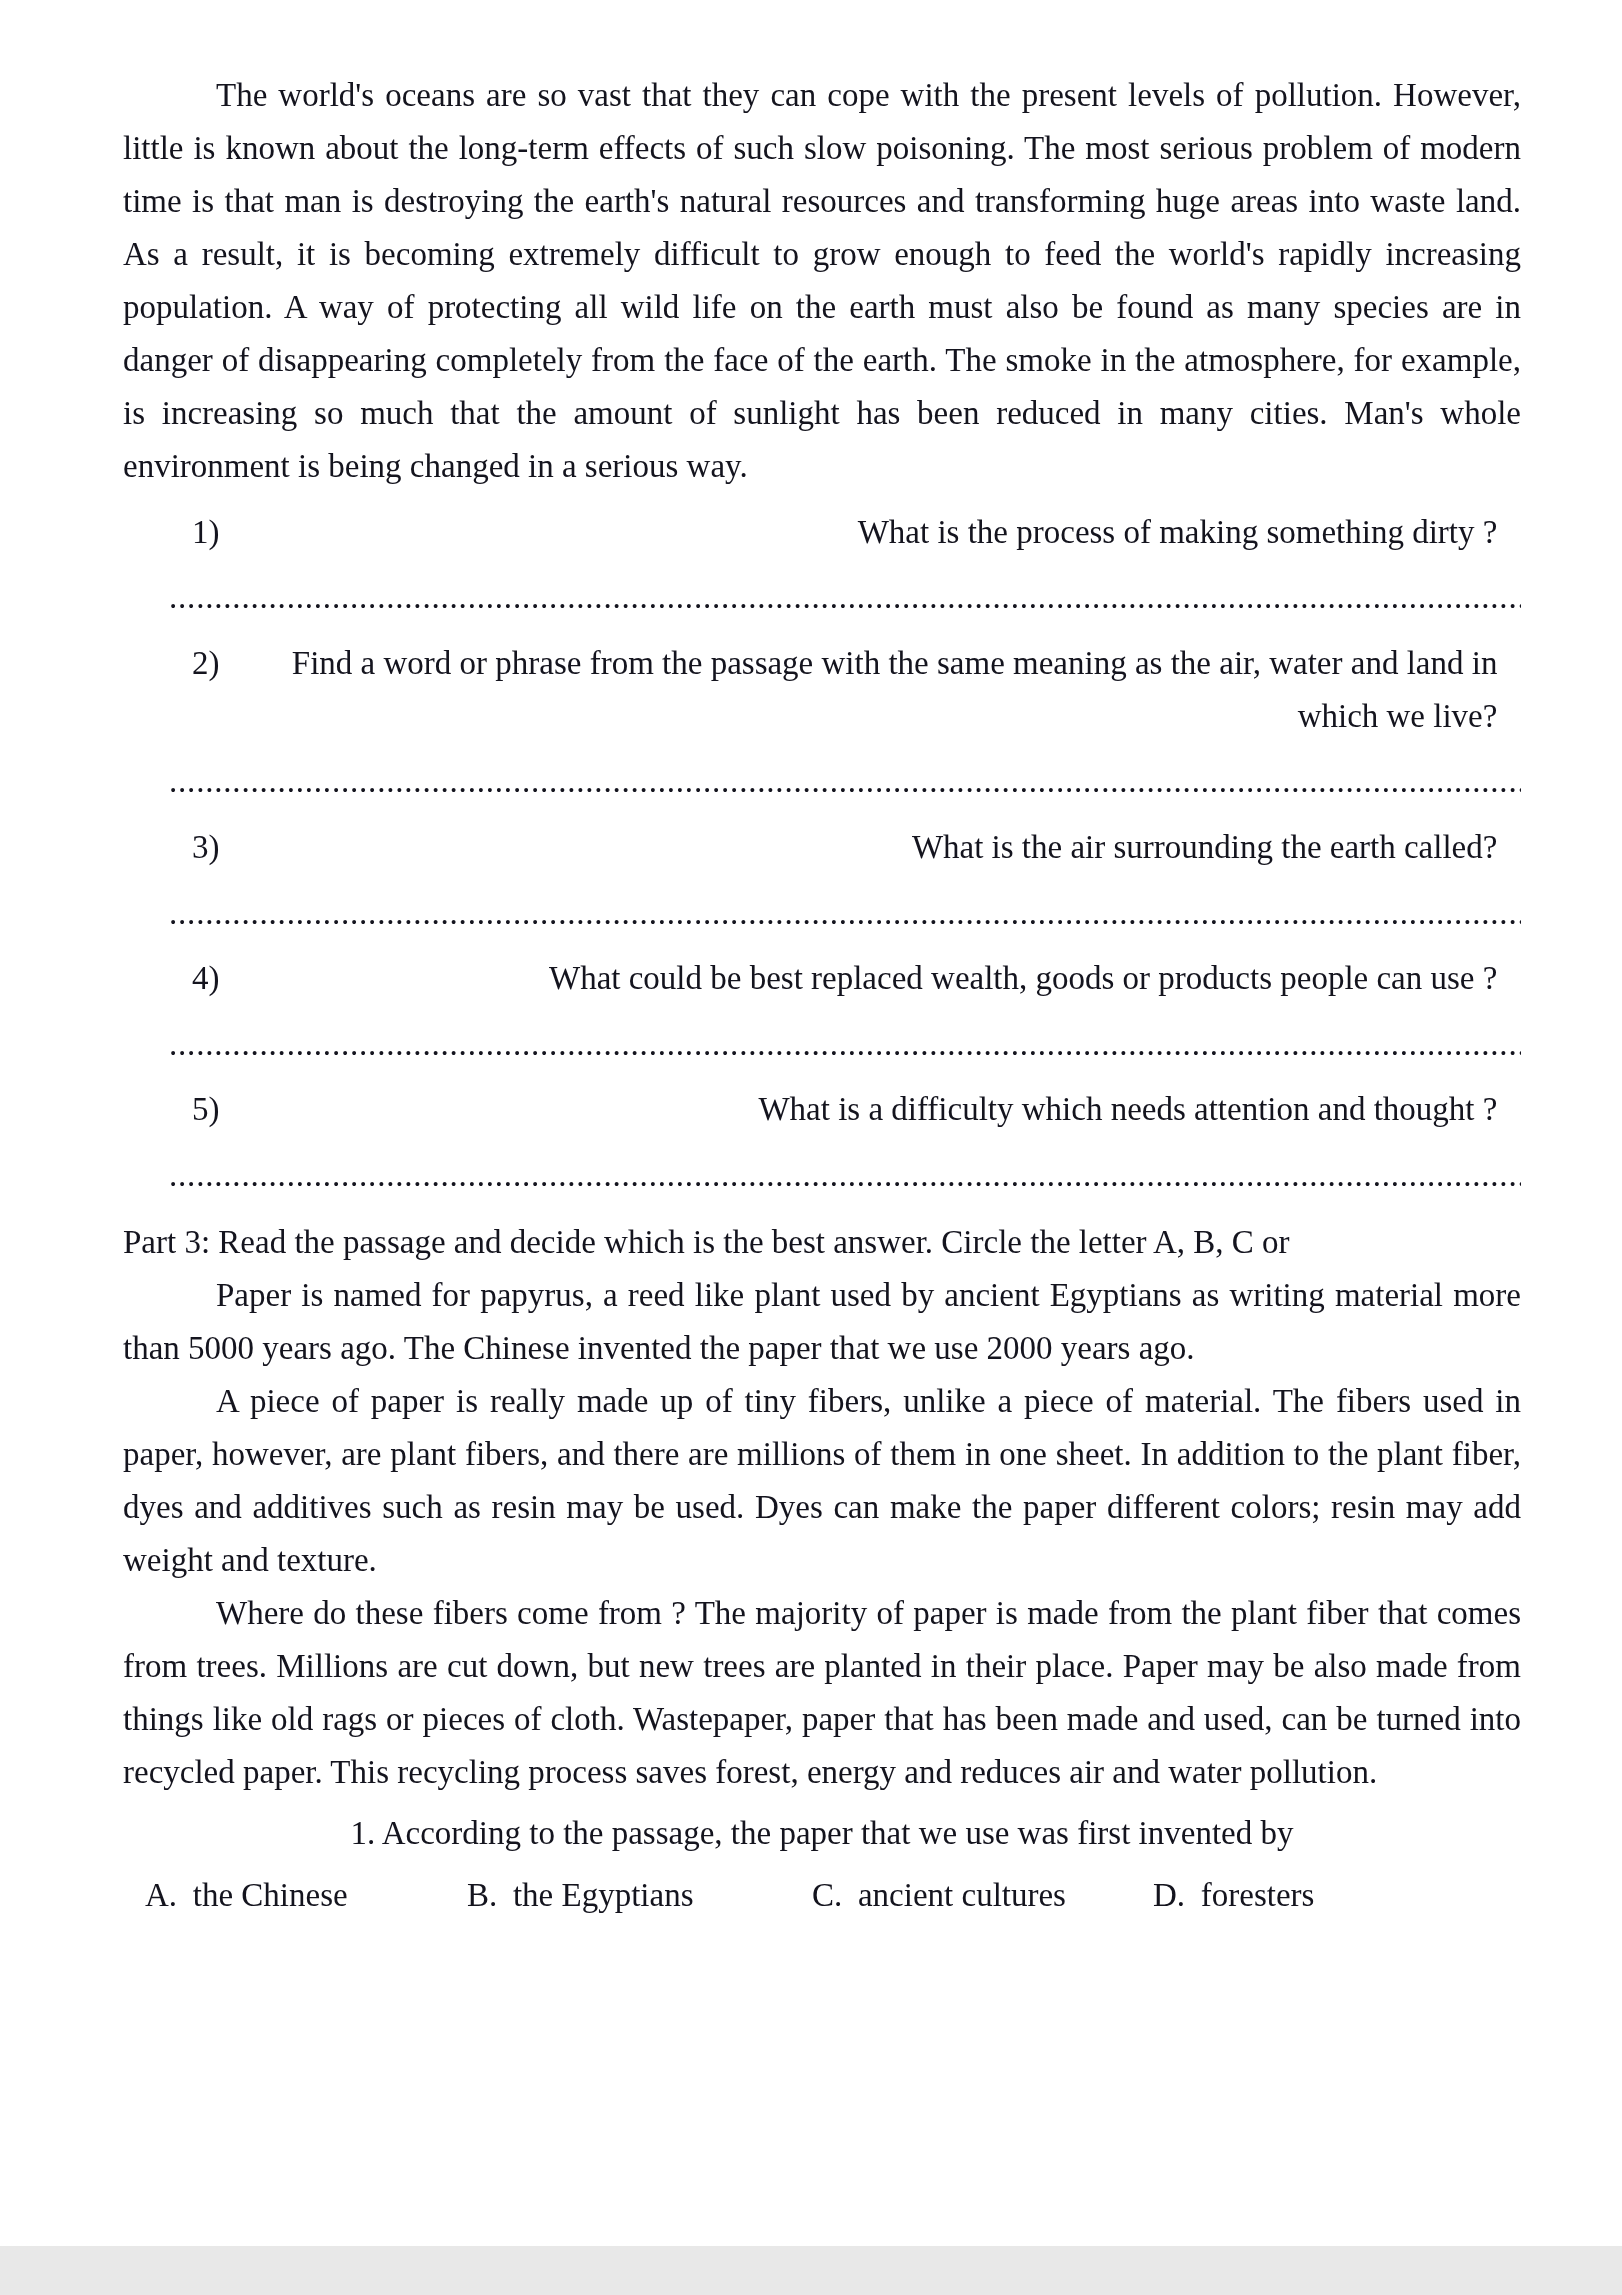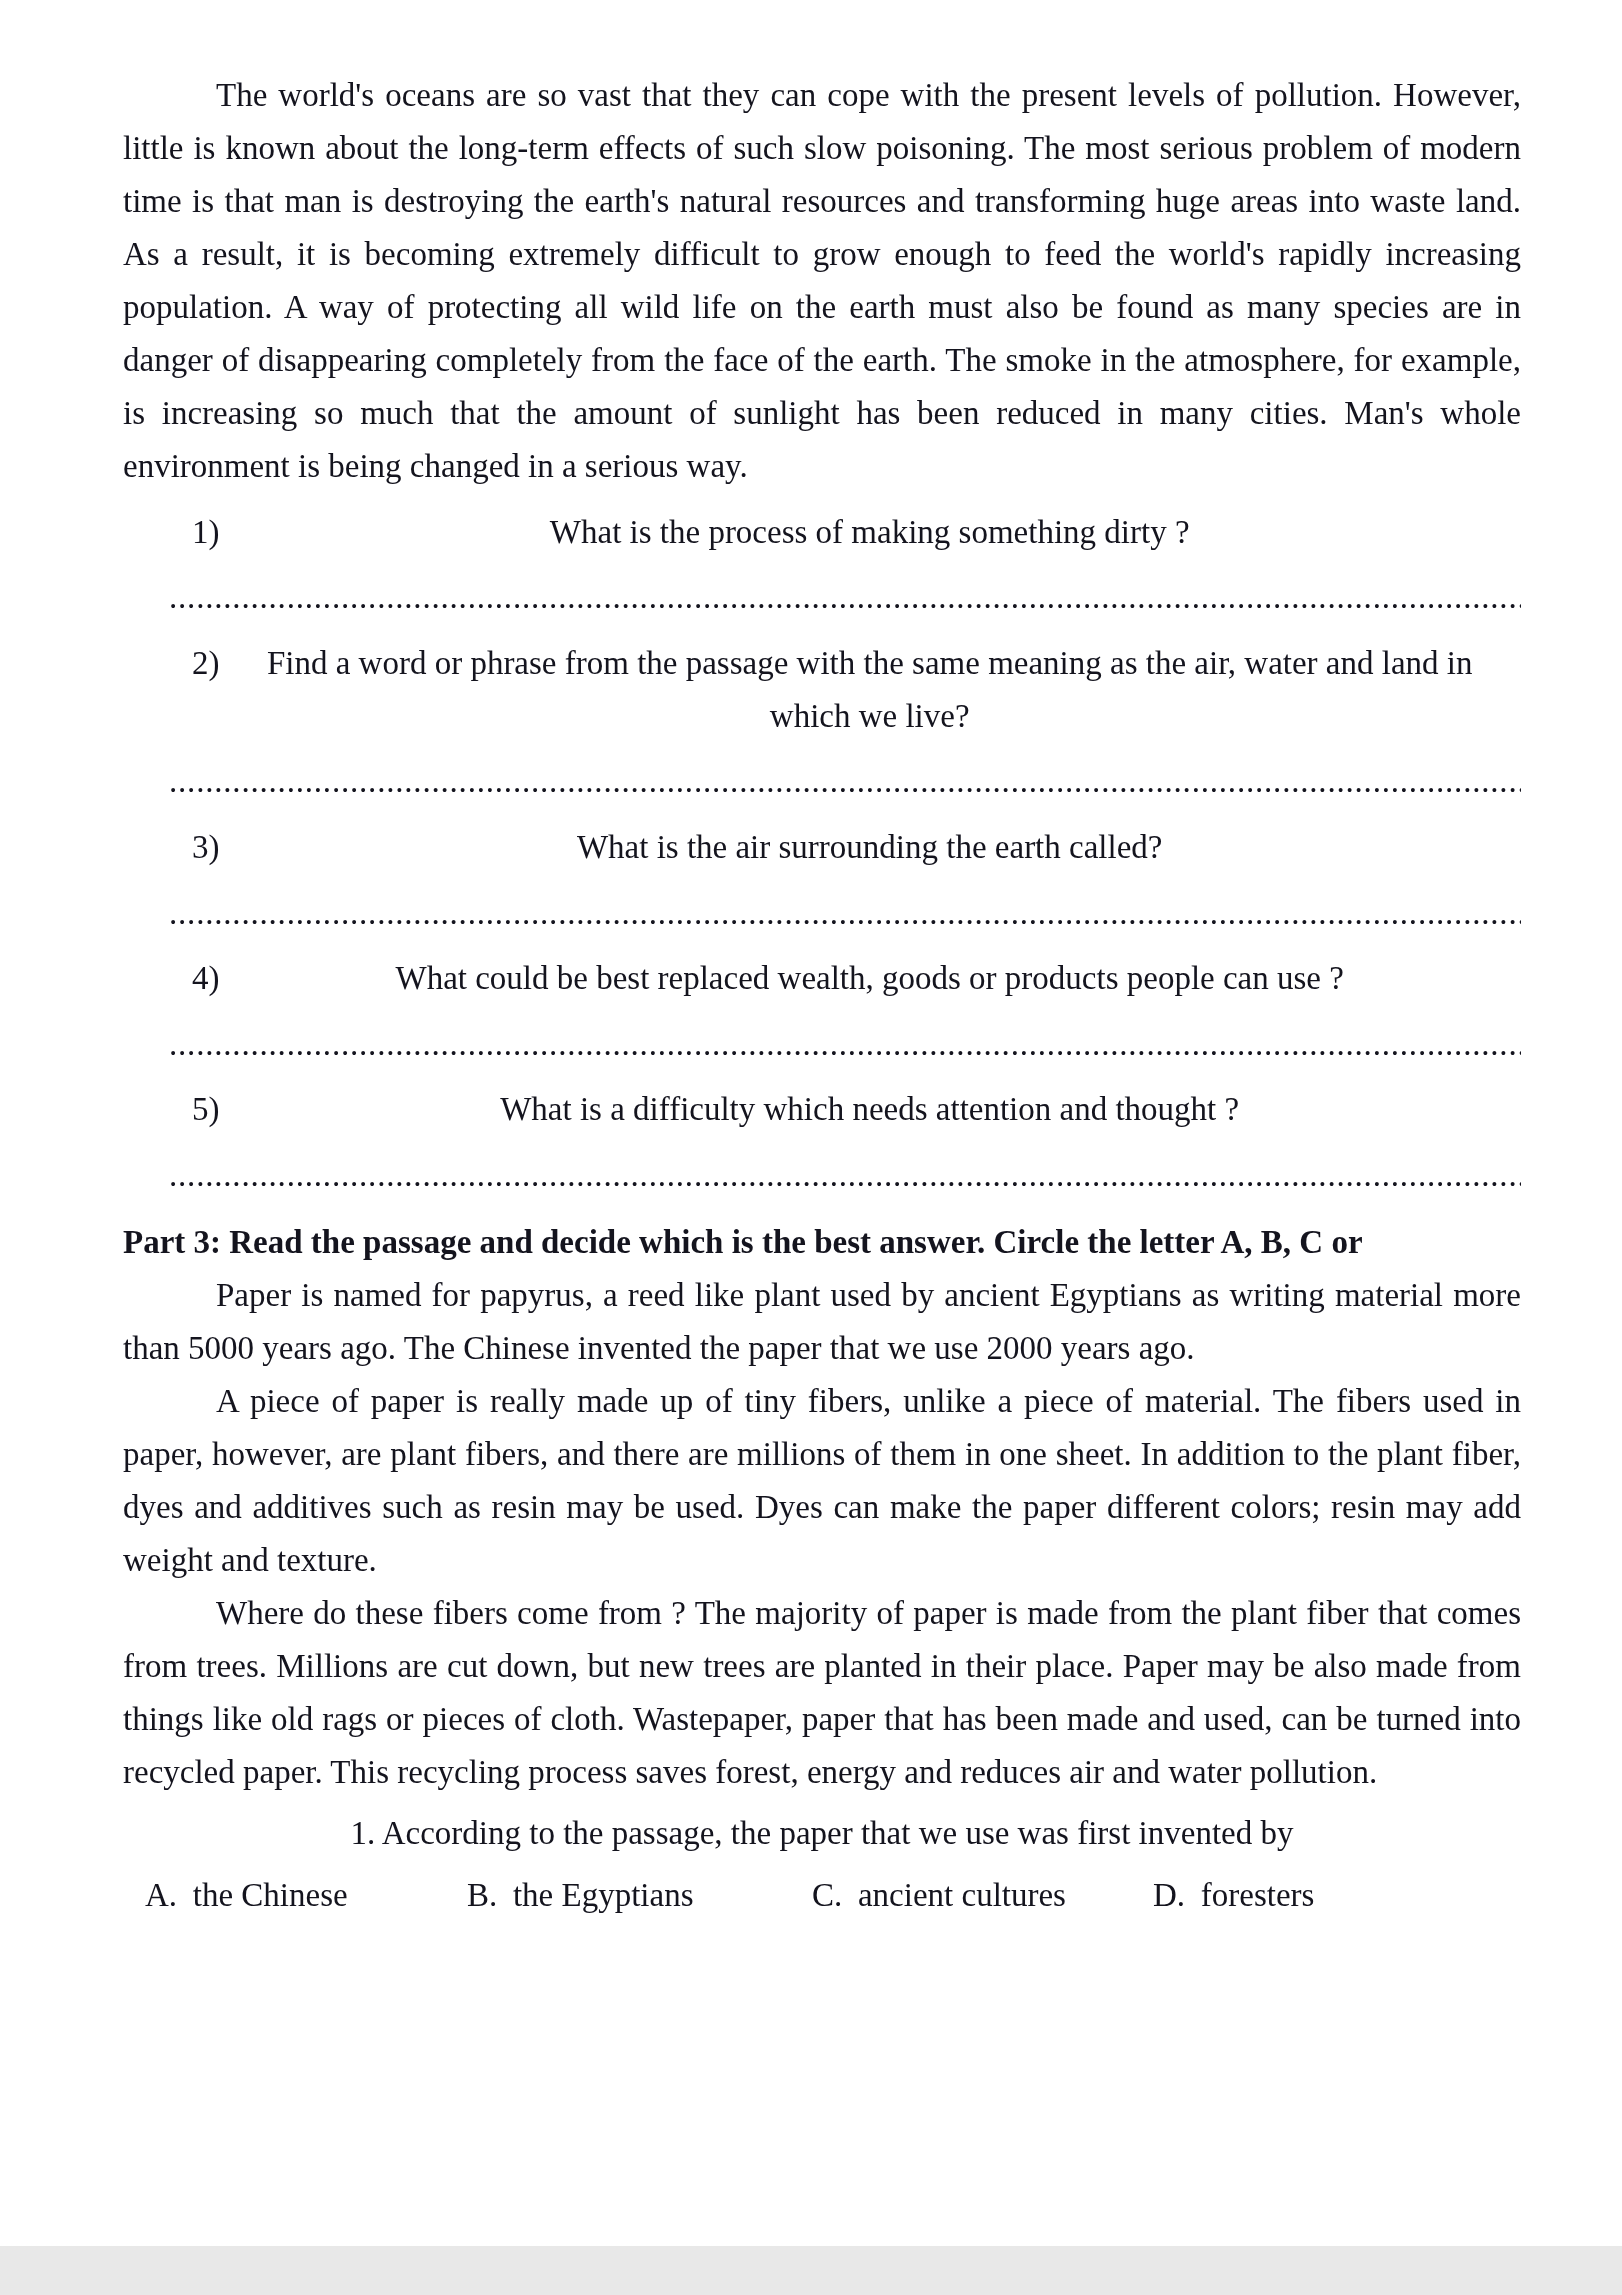--- a/index.html
+++ b/index.html
@@ -20,30 +20,30 @@
   .para {
     text-align: justify;
     text-indent: 93px;
   }
   .question {
     display: flex;
     padding-left: 69px;
     margin-top: 12.6px;
   }
   .q-label { flex: 0 0 50px; }
-  .q-text { flex: 1; text-align: center; padding-right: 23.6px; }
+  .q-text { flex: 1; text-align: right; padding-right: 23.6px; }
   .answer-line {
     margin: 12.6px 0 12.6px 46px;
     white-space: nowrap;
     overflow: hidden;
     letter-spacing: 0.8px;
     color: #14141e;
   }
   .part3-heading {
-    font-weight: bold;
+    font-weight: normal;
     margin-top: 14px;
     text-align: left;
   }
   .part3-line2 {
     font-weight: bold;
     padding-left: 132px;
   }
   .passage2 {
     text-align: justify;
     text-indent: 93px;

